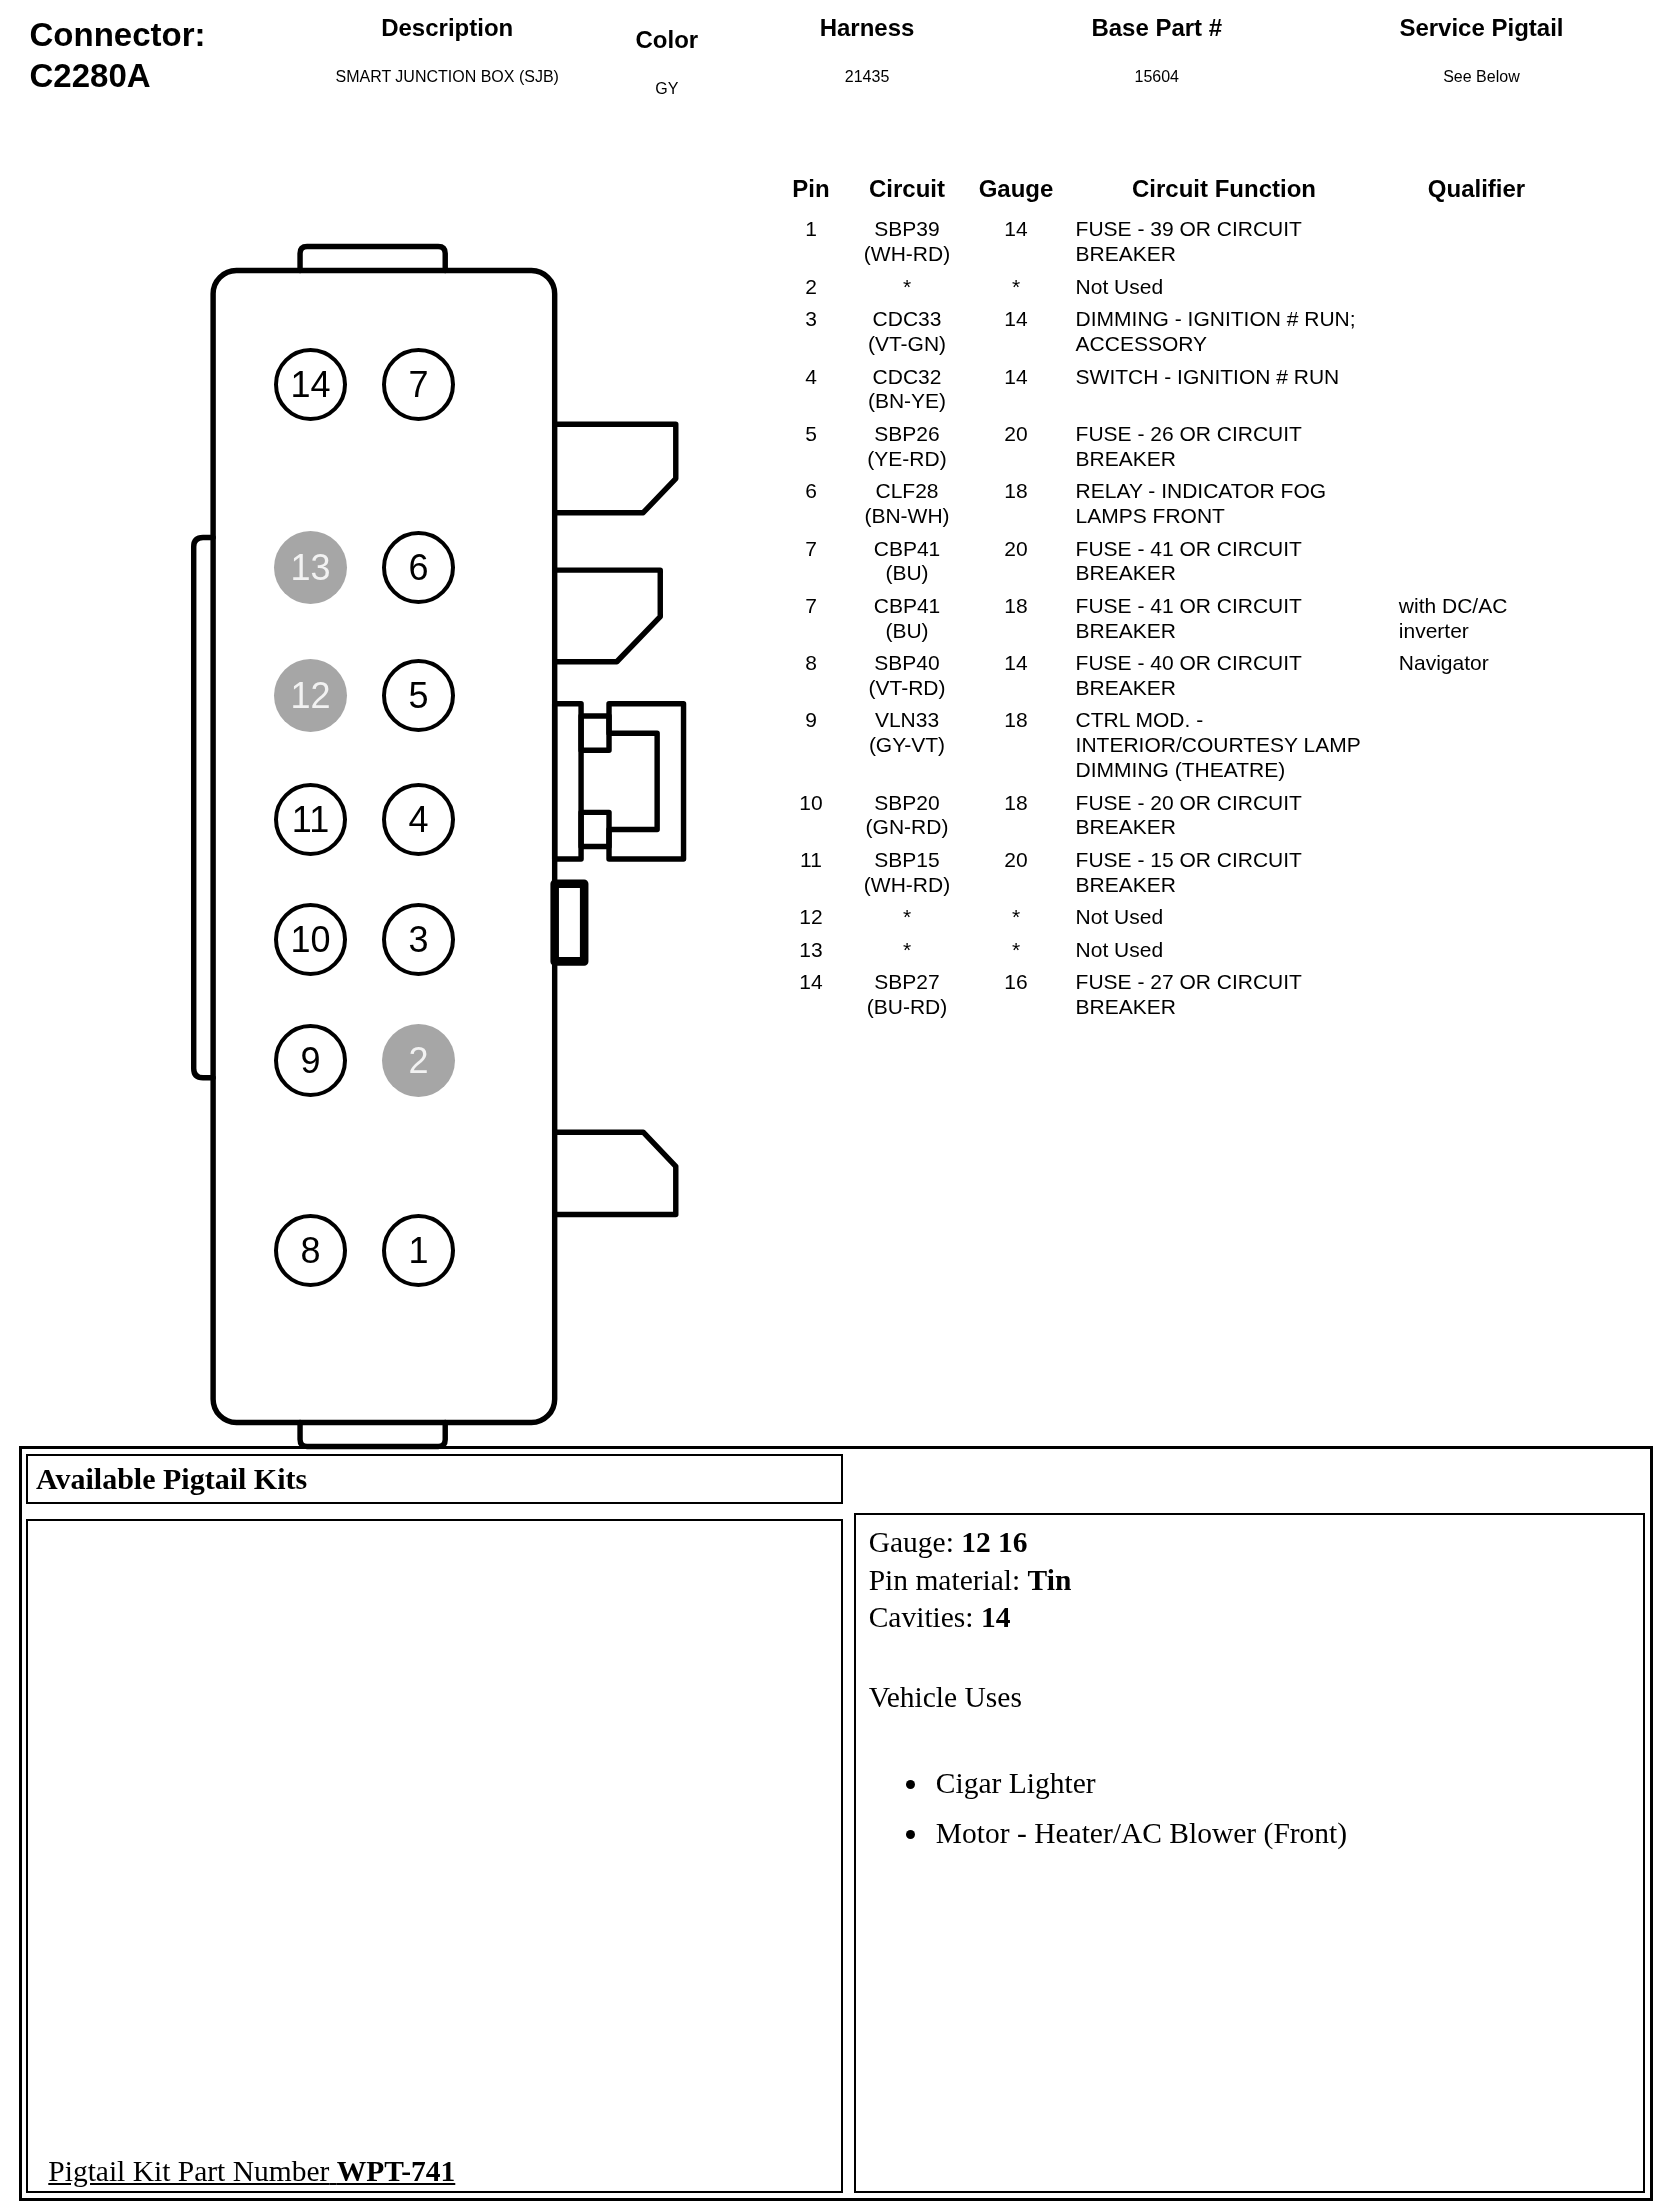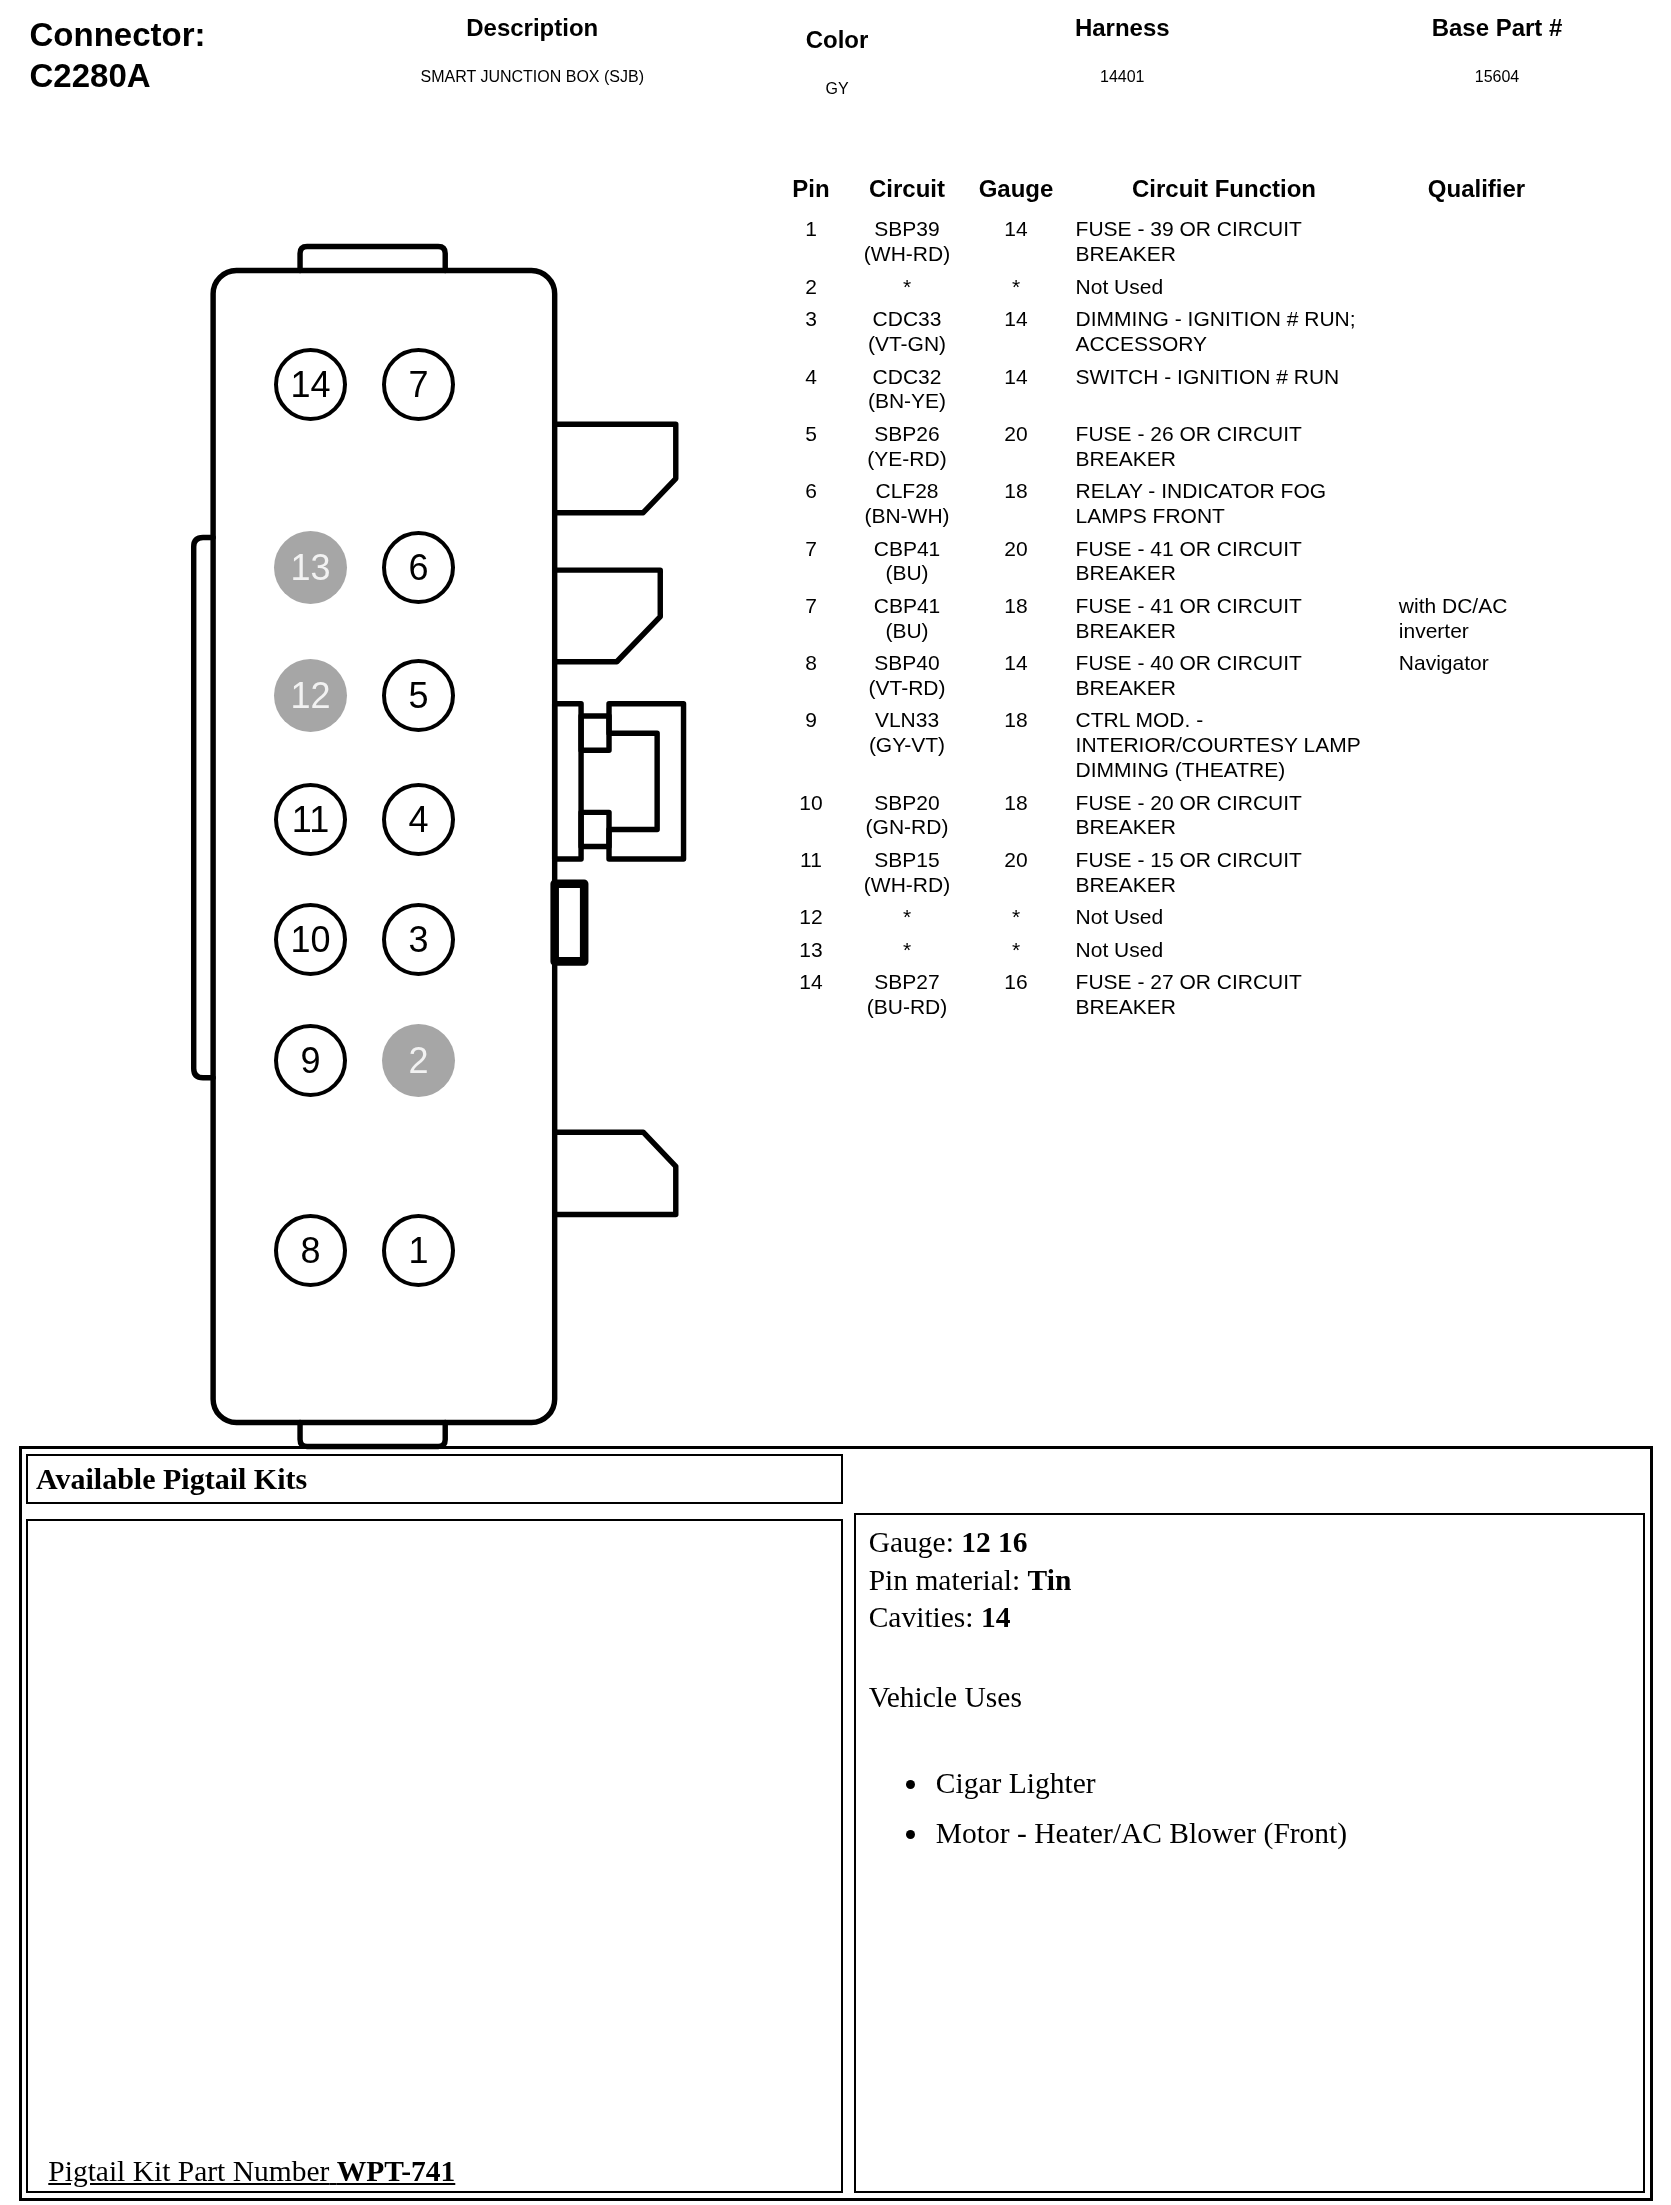--- a/index.html
+++ b/index.html
@@ -83,25 +83,29 @@
     <div class="hdr-col col-desc">
       <div class="lbl">Description</div>
       <div class="val">SMART JUNCTION BOX (SJB)</div>
     </div>
     <div class="hdr-col col-color">
       <div class="lbl">Color</div>
       <div class="val">GY</div>
     </div>
     <div class="hdr-col col-harness">
       <div class="lbl">Harness</div>
-      <div class="val">14401</div>
+      <div class="val">21435</div>
     </div>
     <div class="hdr-col col-base">
       <div class="lbl">Base Part #</div>
       <div class="val">15604</div>
+    </div>
+    <div class="hdr-col col-service">
+      <div class="lbl">Service Pigtail</div>
+      <div class="val">See Below</div>
     </div>
   </header>
 
   <div class="diagram" id="diagram">
     <svg viewBox="0 0 680 1560" width="528" height="1211">
       <g fill="none" stroke="#000" stroke-width="7" stroke-linejoin="round" stroke-linecap="round">
         <path d="M152 38 V16 Q152 7 161 7 H330 Q339 7 339 16 V38"></path>
         <path d="M152 1522 V1544 Q152 1553 161 1553 H330 Q339 1553 339 1544 V1522"></path>
         <path d="M40 382 H27 Q15 382 15 394 V1066 Q15 1078 27 1078 H40"></path>
         <rect x="40" y="38" width="440" height="1484" rx="30"></rect>

